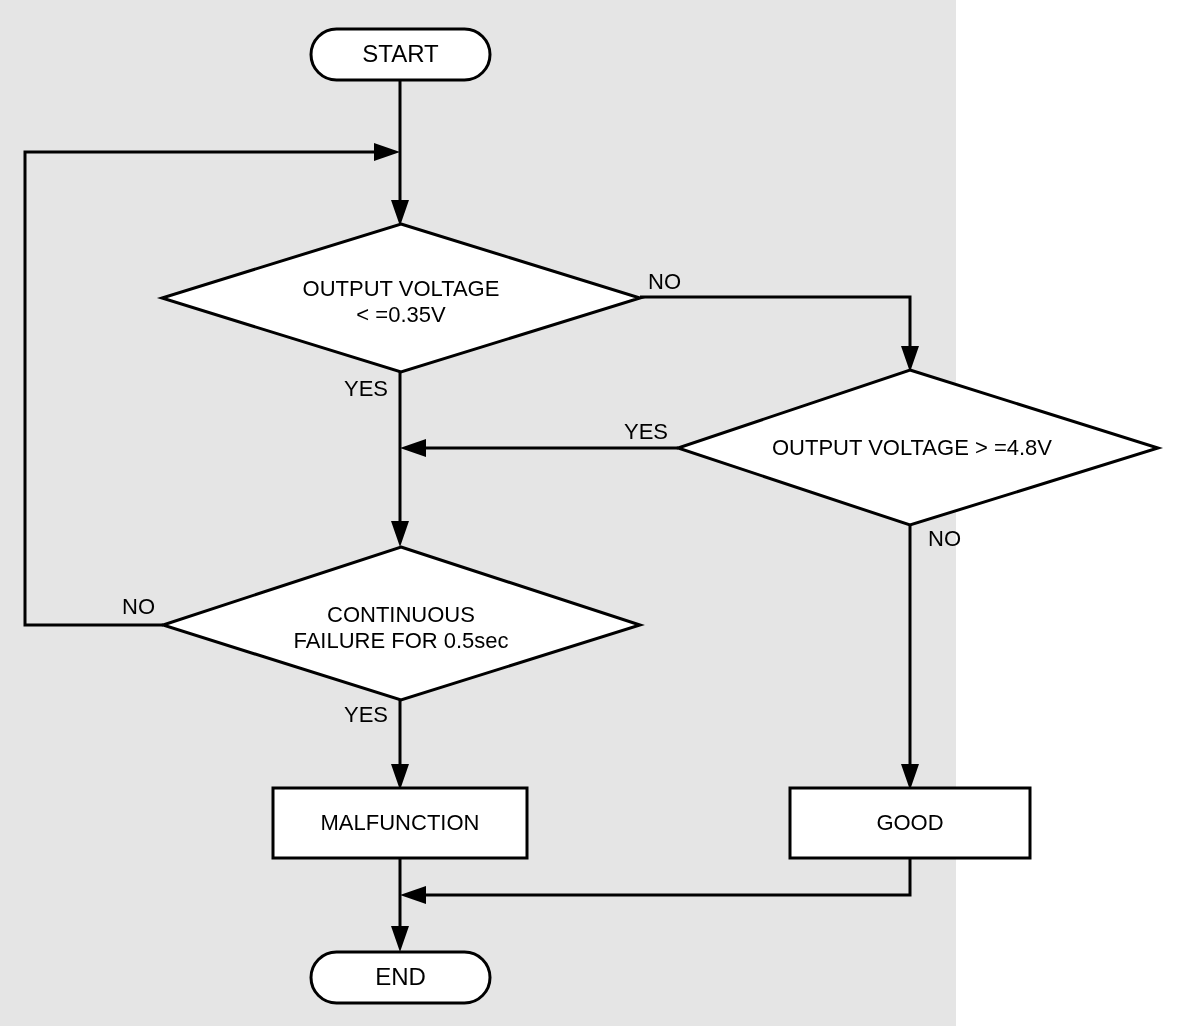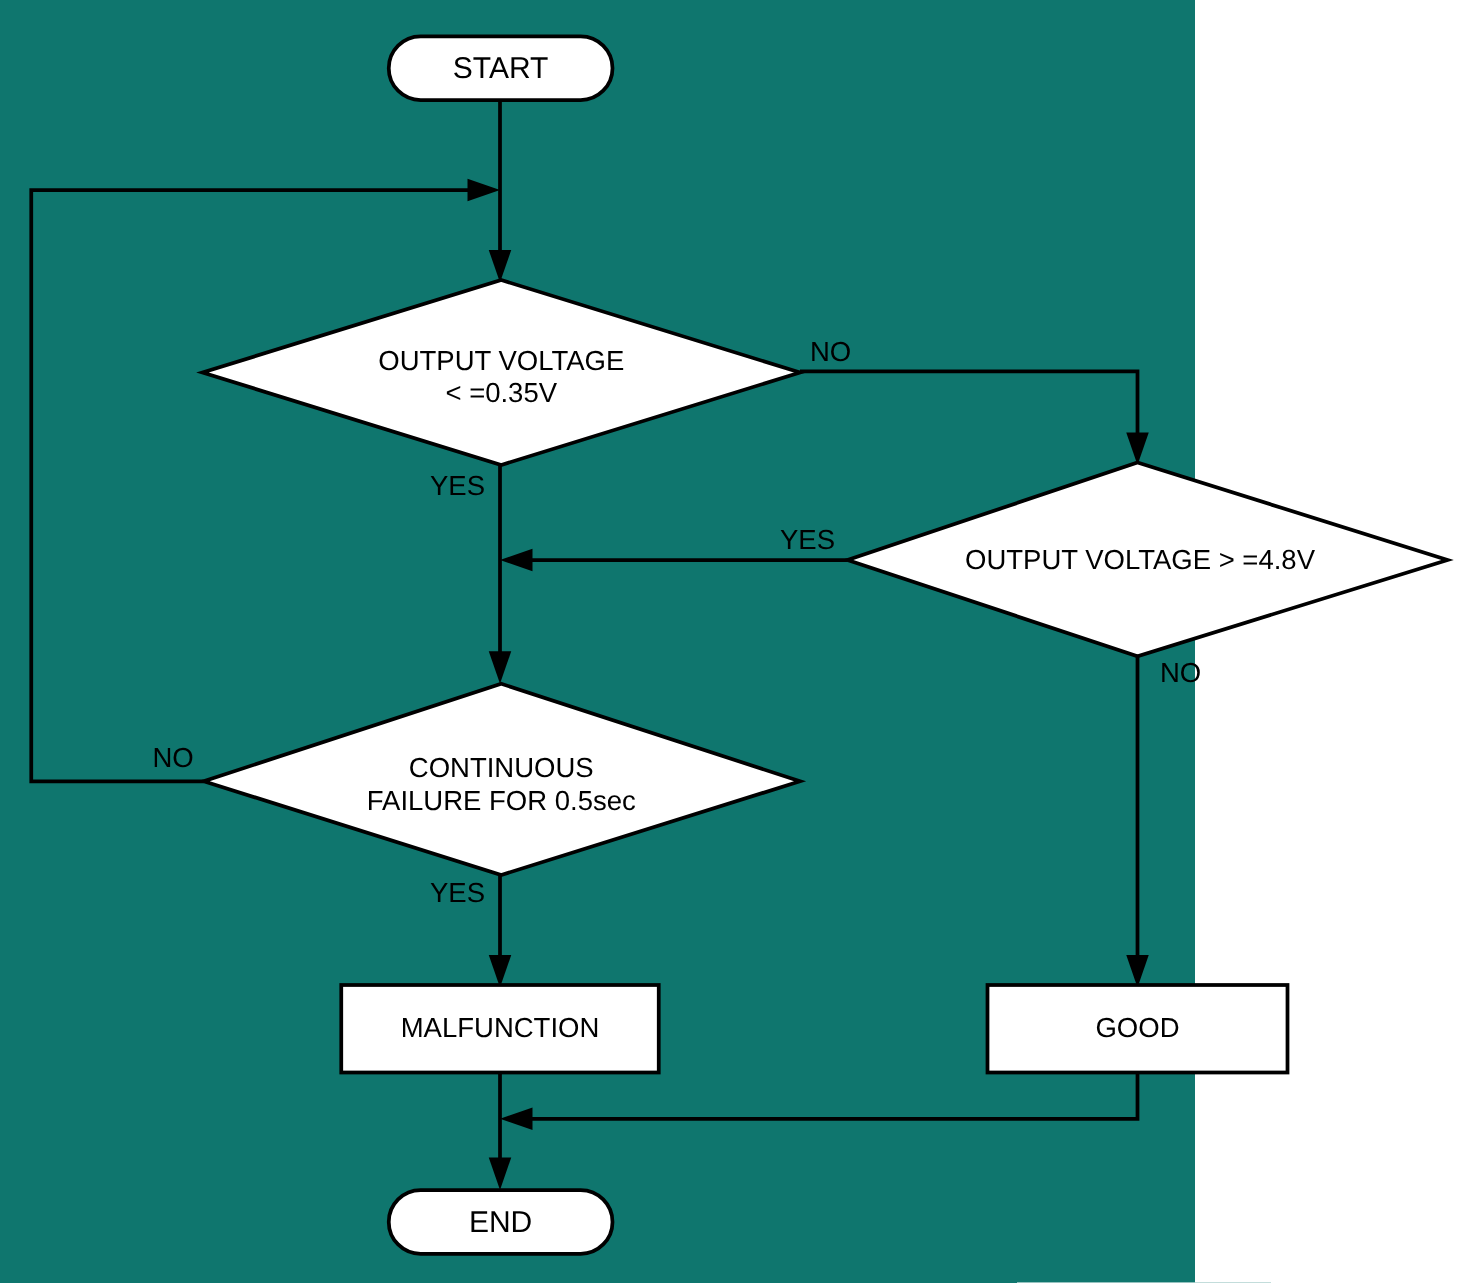--- a/index.html
+++ b/index.html
@@ -10,21 +10,21 @@
   body {
     width: 1184px;
     height: 1026px;
     font-family: "Liberation Sans", sans-serif;
     overflow: hidden;
   }
   #flowchart-root {
     position: relative;
     width: 956px;
     height: 1026px;
-    background: #0f766e;
+    background: #e5e5e5;
   }
   svg.chart-surface {
     position: absolute;
     top: 0;
     left: 0;
     width: 1184px;
     height: 1026px;
     display: block;
   }
   .shape-fill {

